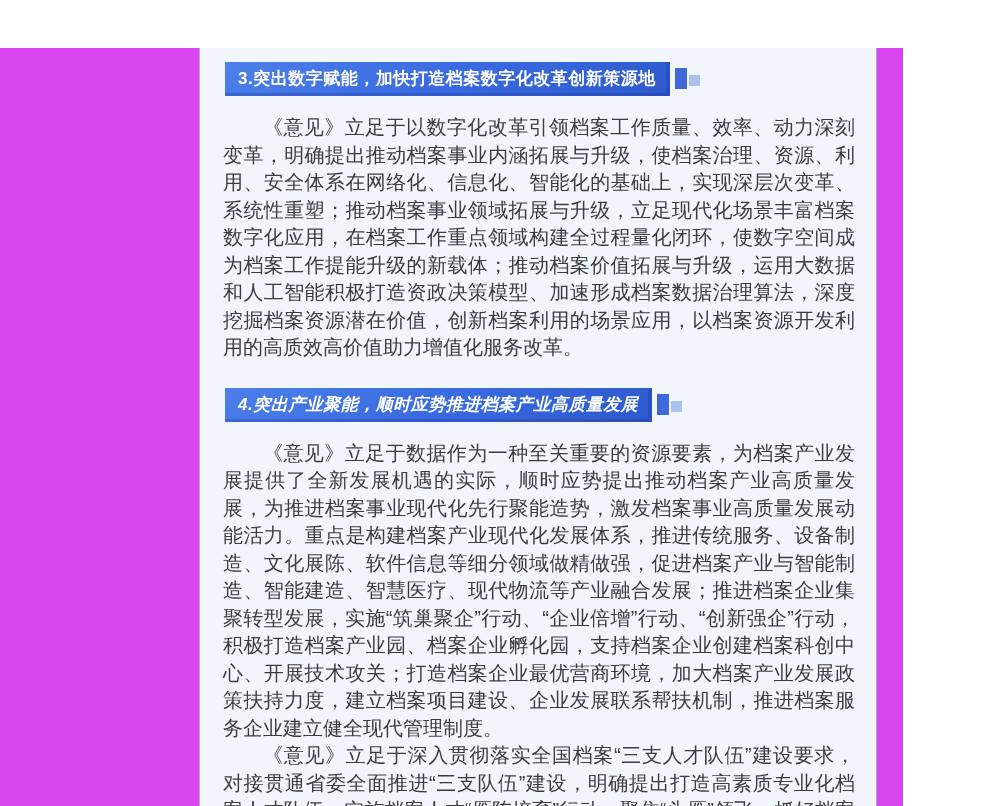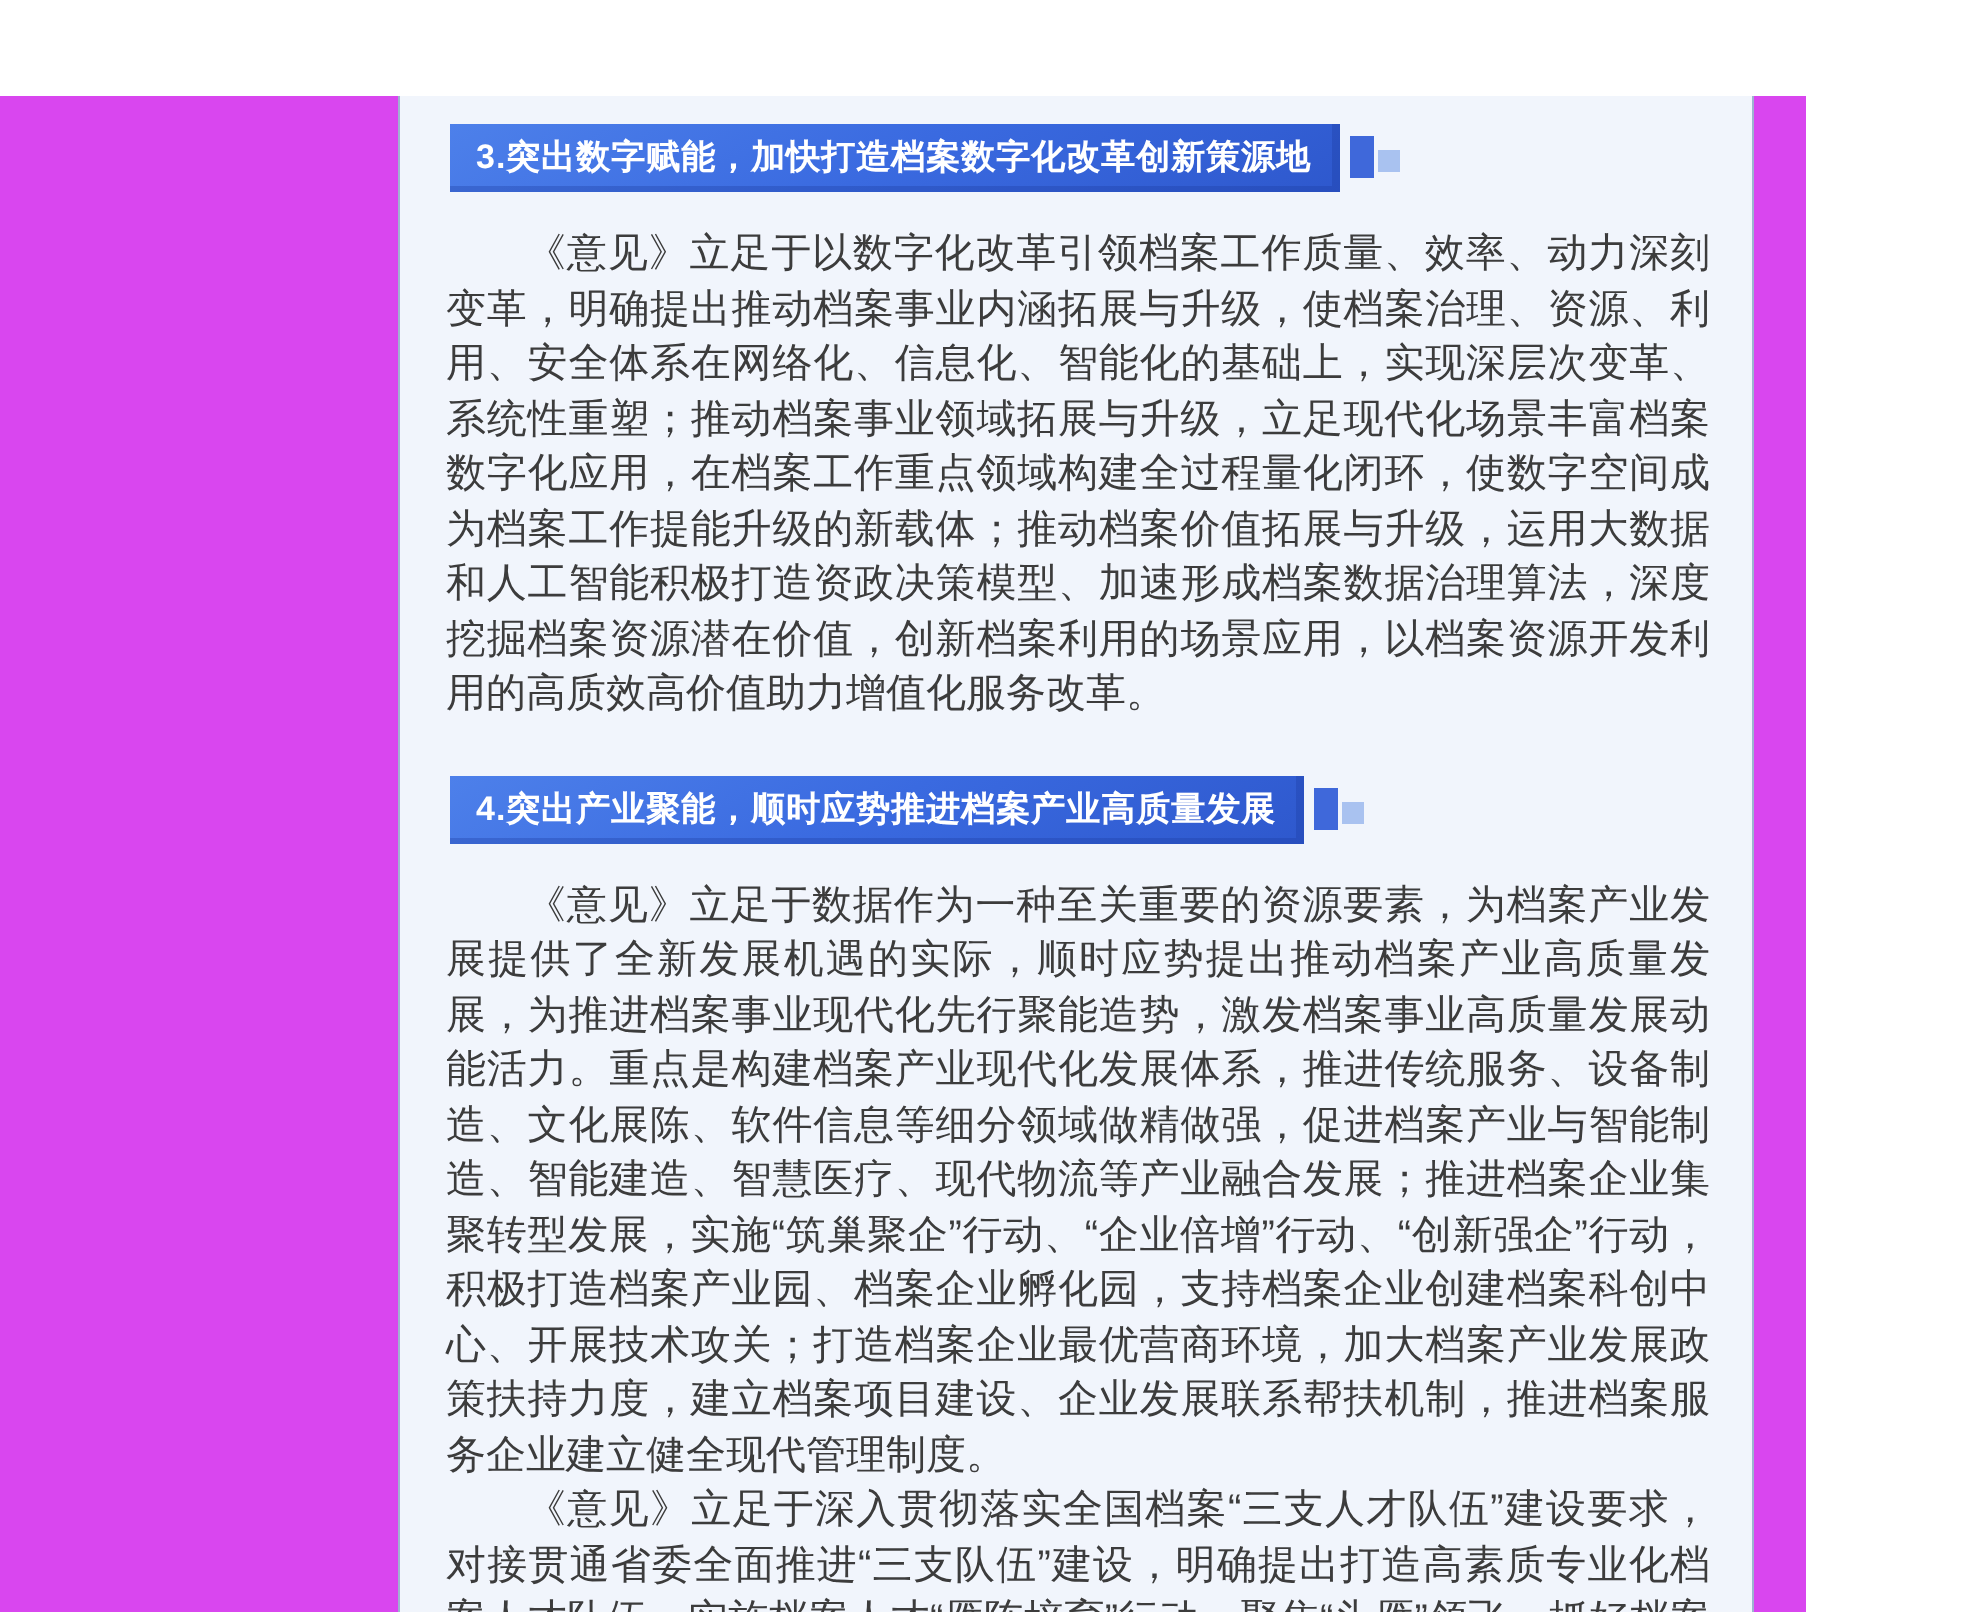--- a/index.html
+++ b/index.html
@@ -39,20 +39,21 @@
     background: linear-gradient(150deg, #4d80ea 0%, #3a6ae0 50%, #2e58cd 100%);
     box-shadow: inset -4px -3px 0 rgba(28, 58, 158, 0.32);
     color: #ffffff;
     font-weight: bold;
     font-size: 17px;
     line-height: 22px;
     letter-spacing: 0.5px;
   }
   section + section .sec-heading {
     margin-top: 26px;
+    font-style: italic;
   }
   .deco-dark {
     position: absolute;
     right: -17px;
     top: 6px;
     width: 12px;
     height: 21px;
     background: #3f68da;
   }
   .deco-light {

